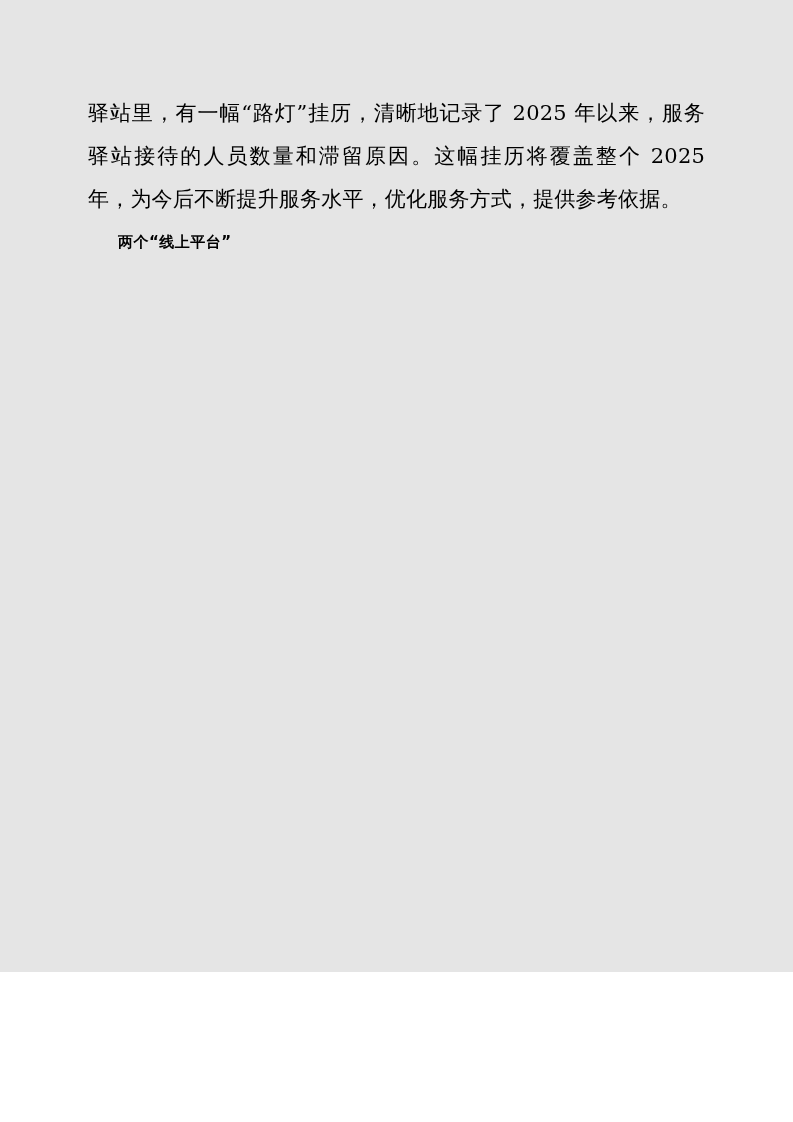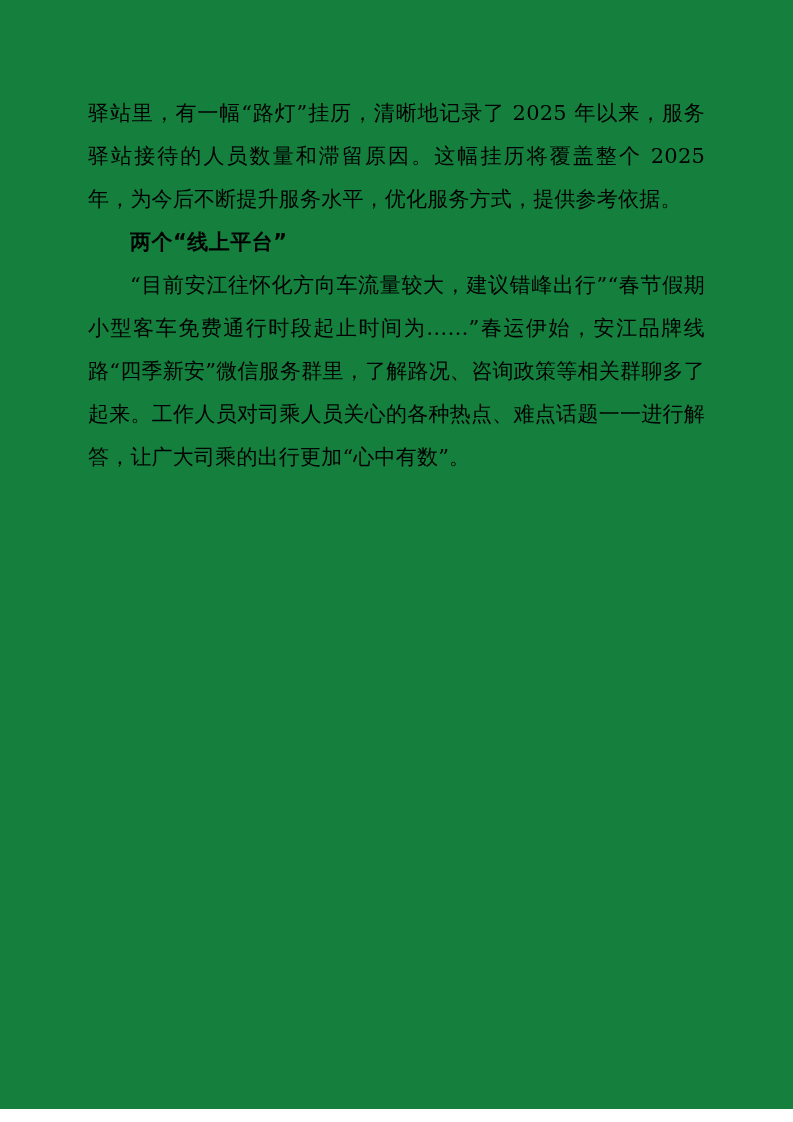--- a/index.html
+++ b/index.html
@@ -10,58 +10,57 @@
   body {
     width: 793px;
     height: 1122px;
     font-family: "DejaVu Serif", "Liberation Serif", serif;
     color: #000000;
     position: relative;
     overflow: hidden;
   }
   .page {
     width: 793px;
-    height: 1109px;
+    height: 972px;
     box-sizing: border-box;
     padding: 92px 88px 60px 88px;
-    background: #15803d;
+    background: #e5e5e5;
   }
   .doc-body {
     width: 100%;
   }
   p.para {
     margin: 0 0 0 0;
     font-size: 21px;
     line-height: 43px;
     text-align: justify;
     text-justify: inter-ideograph;
     text-indent: 2em;
     letter-spacing: 0.2px;
     font-family: "DejaVu Serif", "Liberation Serif", serif;
   }
   p.para.no-indent {
     text-indent: 0;
   }
   p.heading {
     margin: 0;
-    font-size: 21px;
+    font-size: 15px;
     line-height: 43px;
     text-indent: 2em;
     font-weight: bold;
     font-family: "DejaVu Sans", "Liberation Sans", sans-serif;
     letter-spacing: 0.5px;
   }
 </style>
 </head>
 <body>
 
 <div class="page">
   <div class="doc-body">
 
     <p class="para no-indent">驿站里，有一幅“路灯”挂历，清晰地记录了 2025 年以来，服务驿站接待的人员数量和滞留原因。这幅挂历将覆盖整个 2025 年，为今后不断提升服务水平，优化服务方式，提供参考依据。</p>
 
 
     <p class="heading">两个“线上平台”</p>
 
-    <p class="para">“目前安江往怀化方向车流量较大，建议错峰出行”“春节假期小型客车免费通行时段起止时间为……”春运伊始，安江品牌线路“四季新安”微信服务群里，了解路况、咨询政策等相关群聊多了起来。工作人员对司乘人员关心的各种热点、难点话题一一进行解答，让广大司乘的出行更加“心中有数”。</p>
 
   </div>
 </div>
 
 </body></html>

